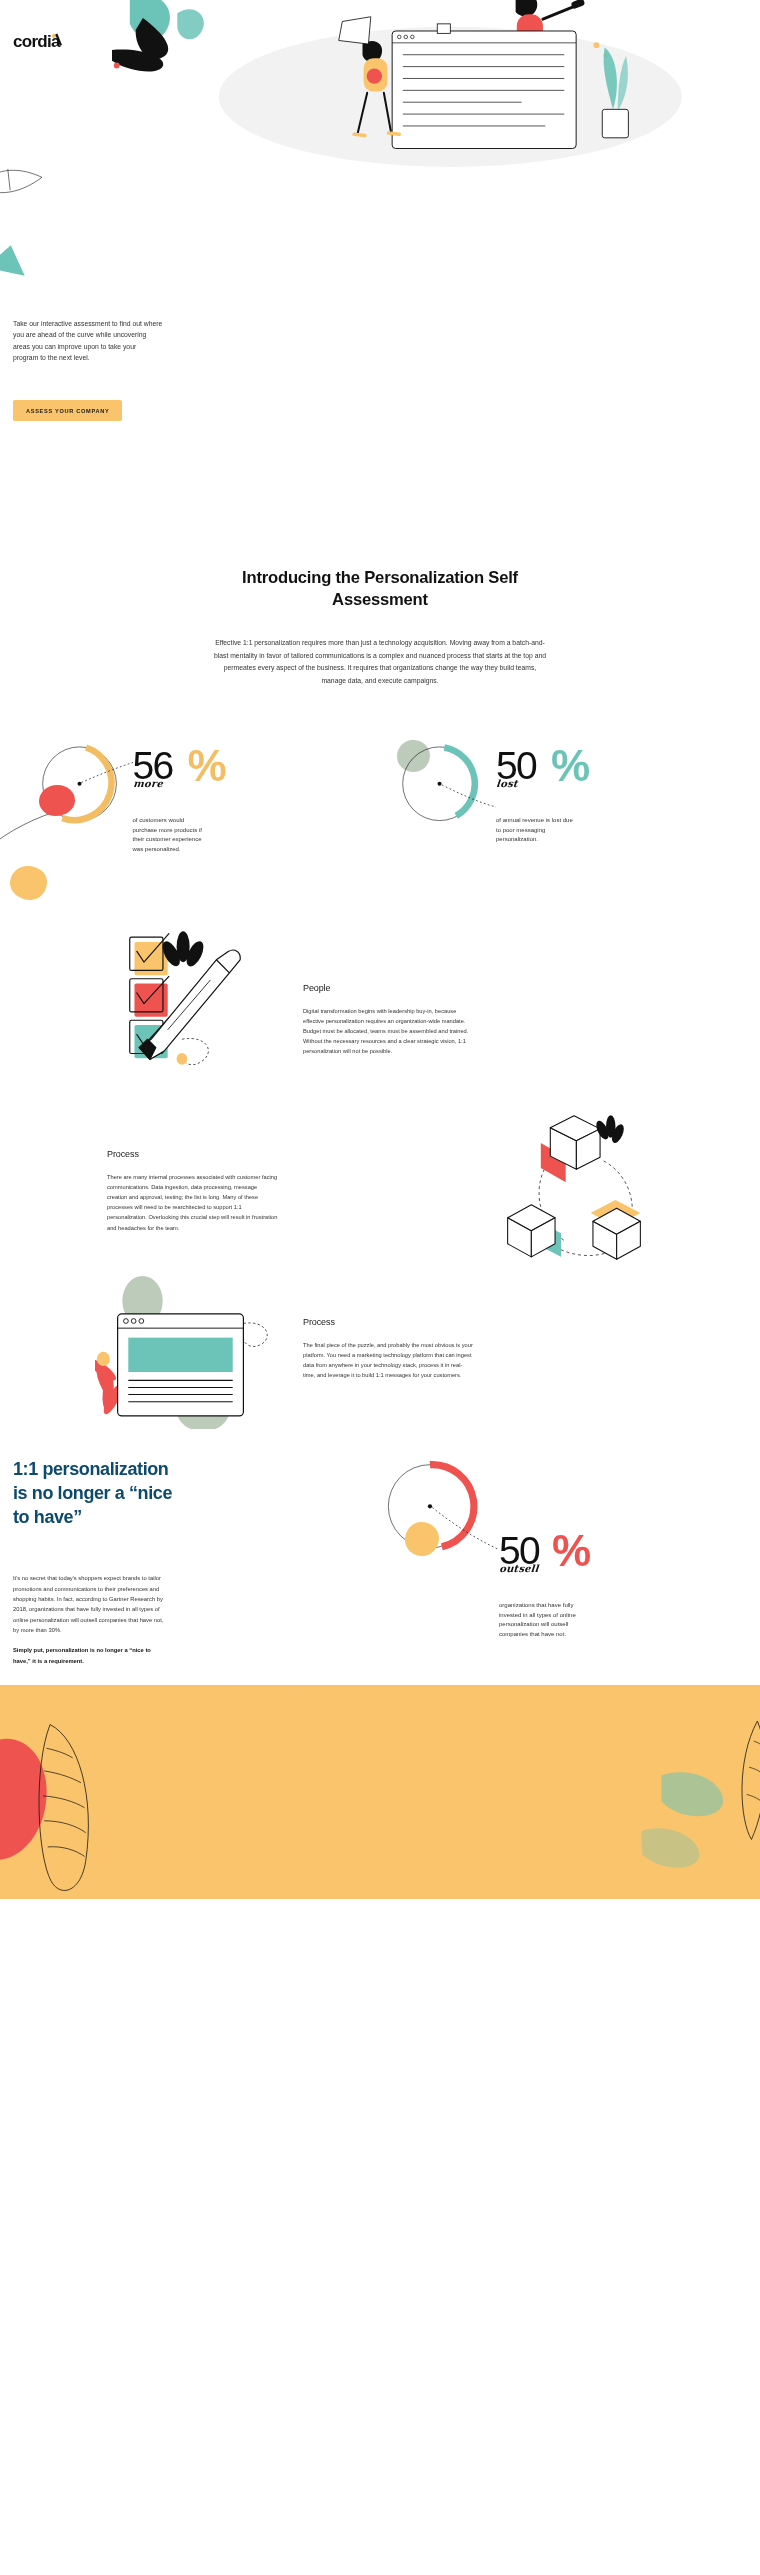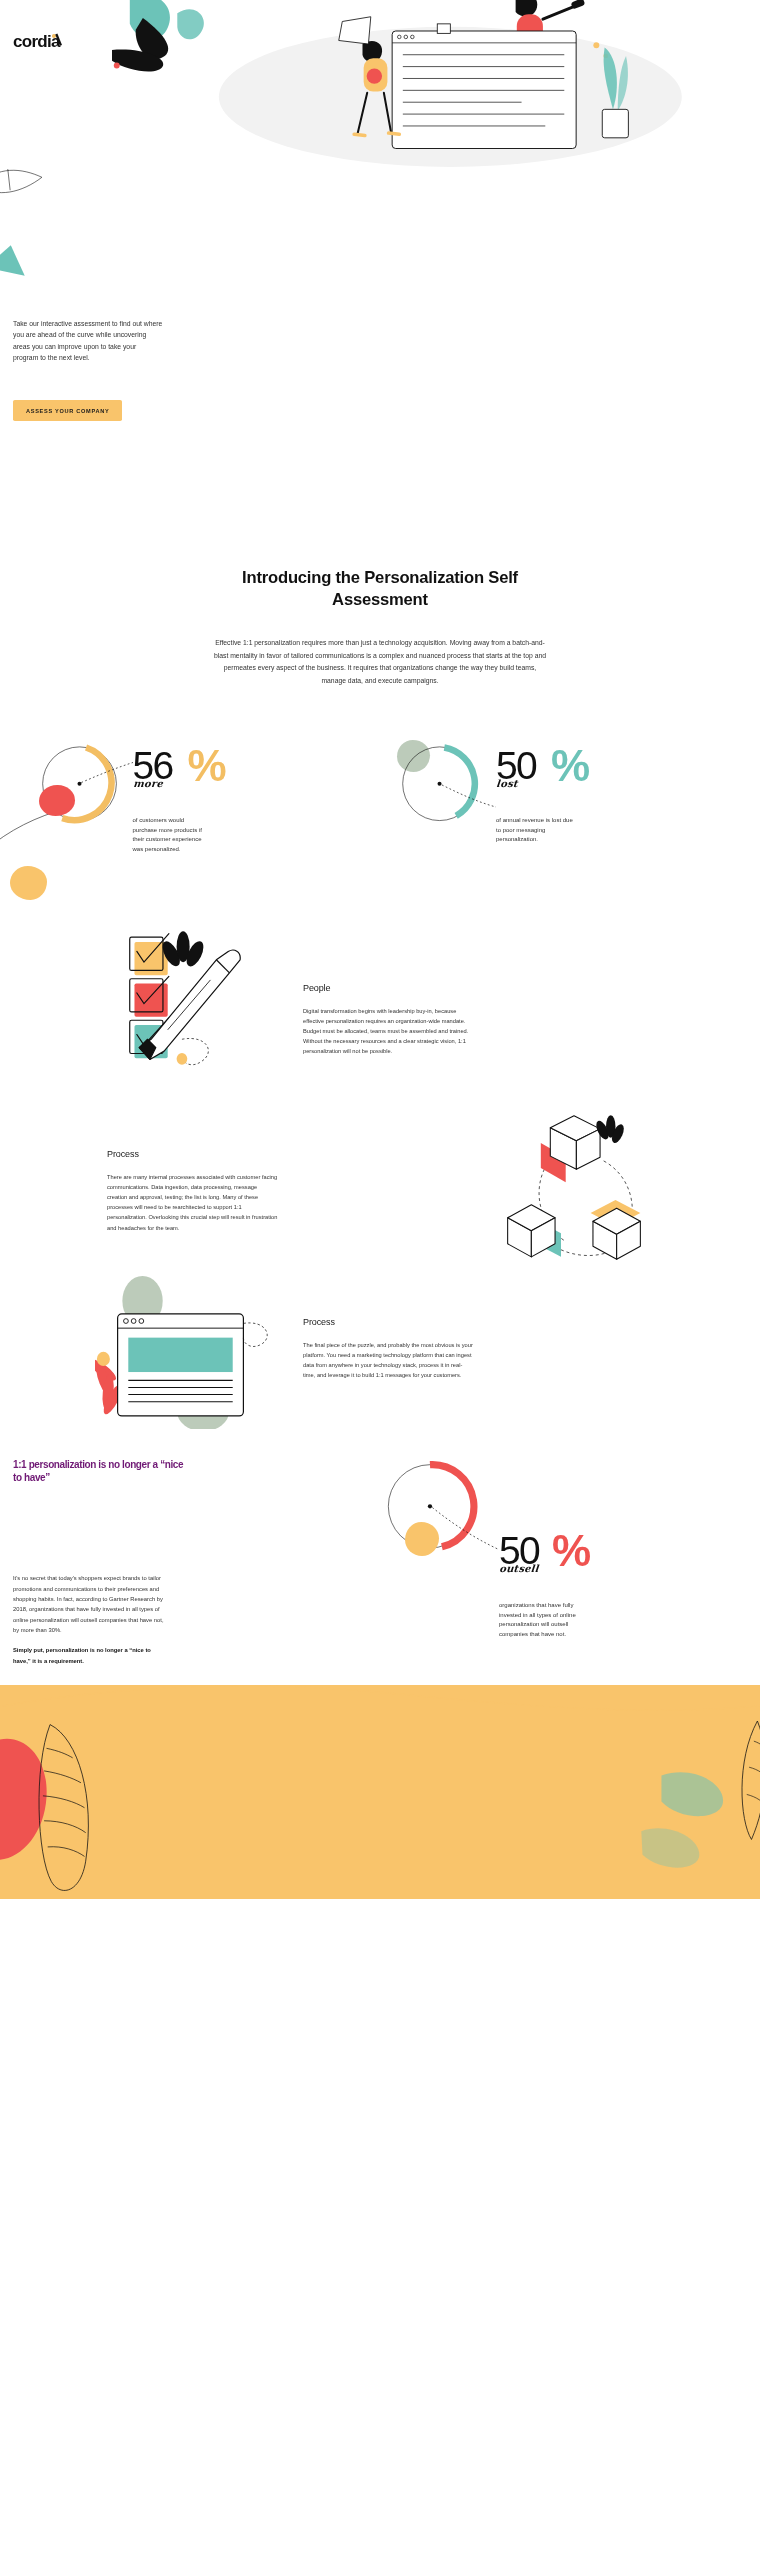--- a/index.html
+++ b/index.html
@@ -102,22 +102,22 @@
   .pillar-copy h3 {
     font-size:9px; font-weight:400; color:#1a1a1a;
     letter-spacing:-0.1px; margin-bottom:12.5px;
   }
   .pillar-copy p { font-size:5.7px; line-height:1.78; color:#333; }
 
   
   .nice { position:relative; height:250px; }
   h2.nice-title {
     position:absolute; left:13px; top:22.6px; width:172px;
-    font-size:10px; font-weight:800; line-height:1.33;
-    letter-spacing:-0.4px; color:#701a75;
+    font-size:18px; font-weight:800; line-height:1.33;
+    letter-spacing:-0.4px; color:#0c4a6e;
   }
   .nice-body {
     position:absolute; left:13px; top:138px; width:153px;
     font-size:5.8px; line-height:1.78; color:#333;
   }
   .nice-body strong { font-weight:700; color:#111; display:block; margin-top:10px; }
 
   
   .cta {
     position:relative; background:#F9C46B;

